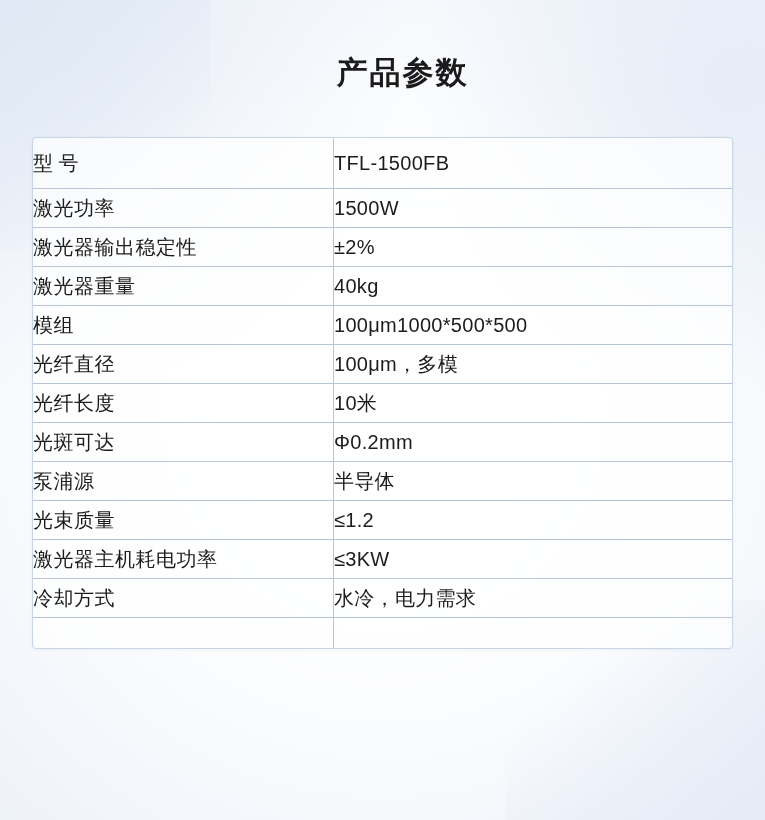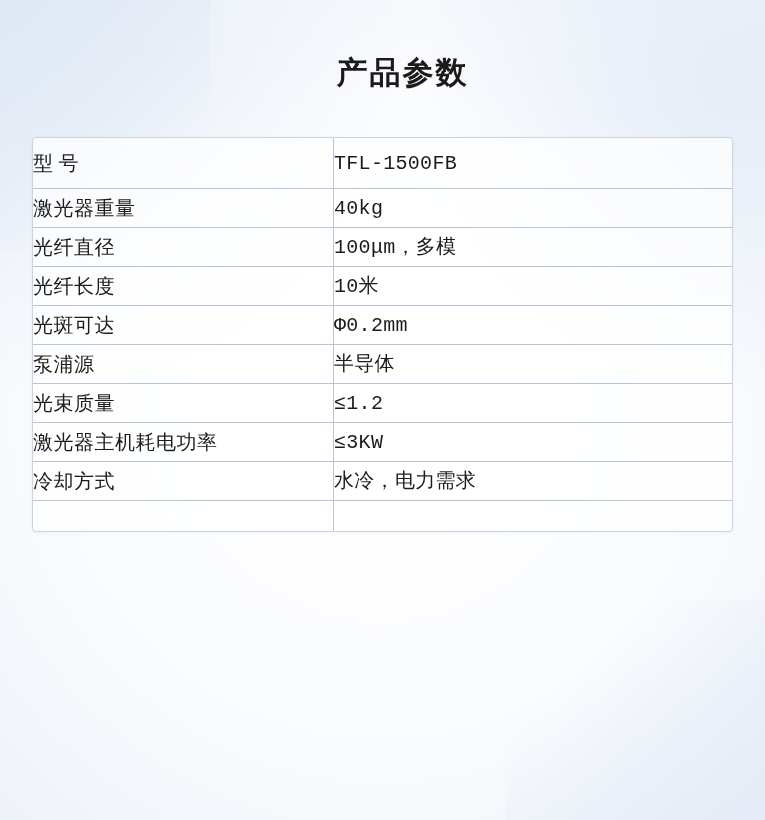--- a/index.html
+++ b/index.html
@@ -80,21 +80,20 @@
   }
   td.label {
     width: 300px;
     padding-left: 26px;
     border-right: 1px solid #b9c5d6;
     letter-spacing: 0.5px;
   }
   td.value {
     padding-left: 22px;
     letter-spacing: 0.3px;
-    font-family: Liberation Mono, monospace;
   }
   tr.first td.label,
   tr.first td.value {
     height: 50px;
   }
   tr.first td.label {
     letter-spacing: 0;
   }
   tr.tail td {
     height: 30px;
@@ -109,22 +108,34 @@
   <div class="title">产品参数</div>
 
   <div class="spec-card">
     <table class="spec">
       <tbody>
         <tr class="first">
           <td class="label">型      号</td>
           <td class="value">TFL-1500FB</td>
         </tr>
         <tr>
+          <td class="label">激光功率</td>
+          <td class="value">1500W</td>
+        </tr>
+        <tr>
+          <td class="label">激光器输出稳定性</td>
+          <td class="value">±2%</td>
+        </tr>
+        <tr>
           <td class="label">激光器重量</td>
           <td class="value">40kg</td>
+        </tr>
+        <tr>
+          <td class="label">模组</td>
+          <td class="value">100μm1000*500*500</td>
         </tr>
         <tr>
           <td class="label">光纤直径</td>
           <td class="value">100μm，多模</td>
         </tr>
         <tr>
           <td class="label">光纤长度</td>
           <td class="value">10米</td>
         </tr>
         <tr>

